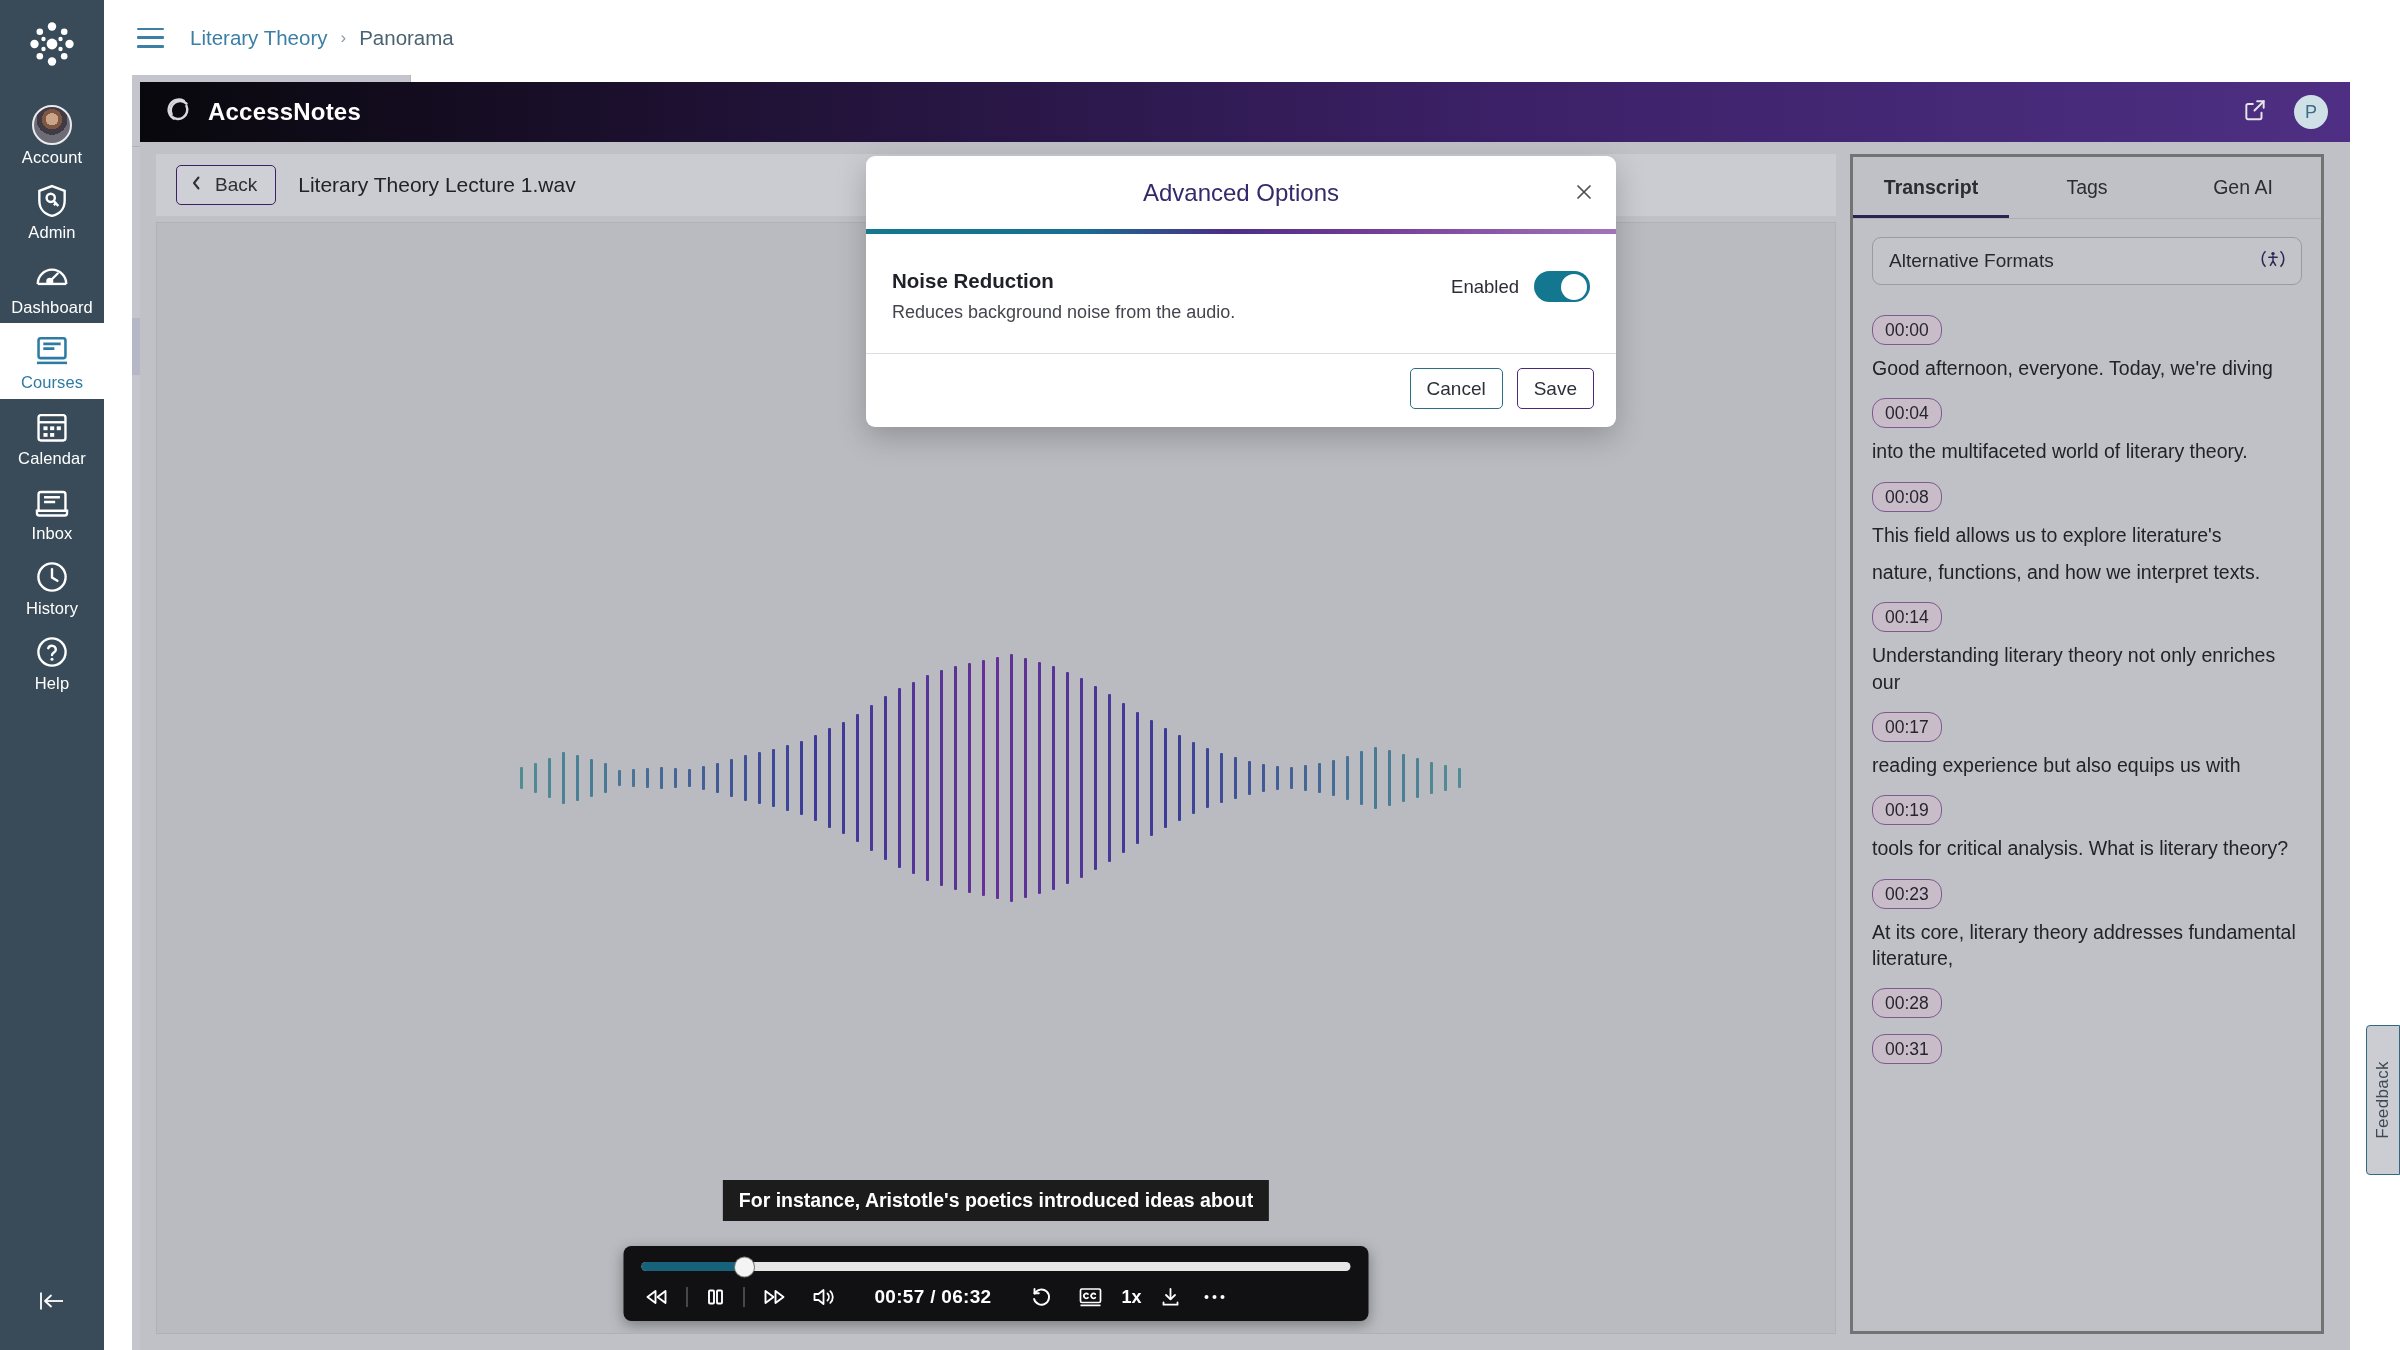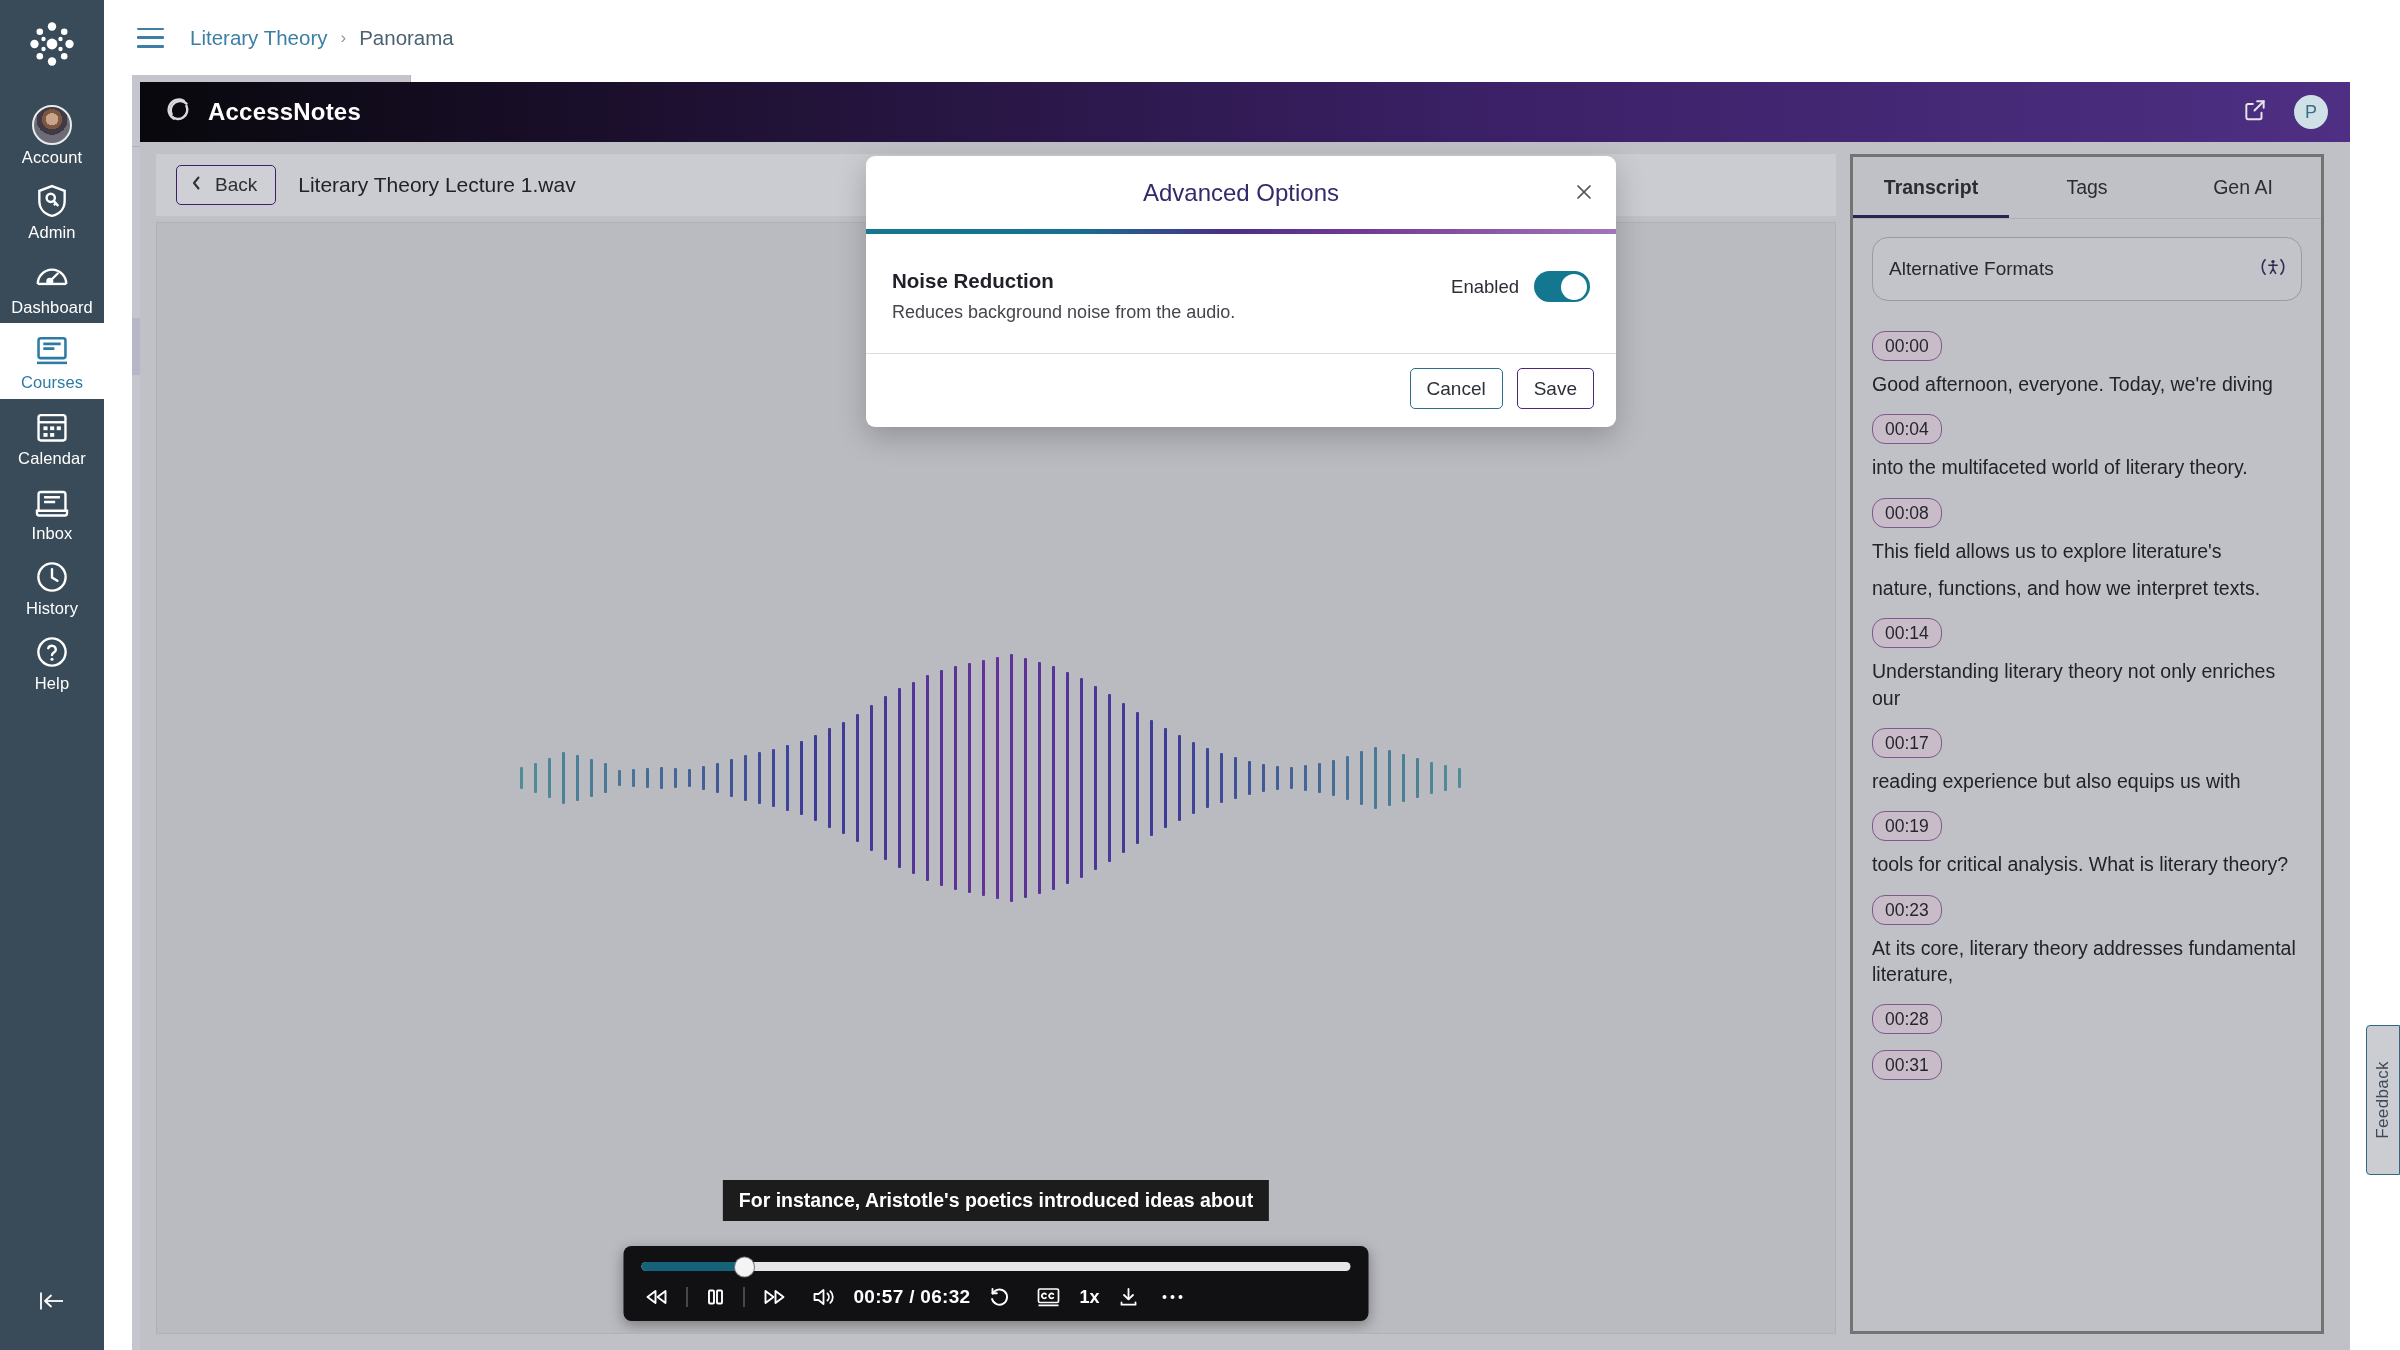--- a/index.html
+++ b/index.html
@@ -137,36 +137,36 @@
   #seek-fill { position: absolute; left: 0; top: 0; bottom: 0; border-radius: 5px; background: #15627a; }
   #seek-knob {
     position: absolute; top: 50%; width: 19px; height: 19px; border-radius: 50%;
     background: #f4f4f4; transform: translate(-50%, -50%); box-shadow: 0 0 0 1px #777;
   }
   #player-controls {
     display: flex; align-items: center; gap: 17px; color: #ffffff; padding: 0 4px 2px;
   }
   #player-controls .ctl { cursor: pointer; display: flex; align-items: center; }
   #player-controls .divider { width: 1px; height: 20px; background: #7c7c84; }
-  #player-time { font-size: 19px; font-weight: bold; letter-spacing: .3px; margin: 0 0; }
+  #player-time { font-size: 19px; font-weight: bold; letter-spacing: .3px; margin: 0 21px; }
   #player-speed { font-size: 18px; font-weight: bold; cursor: pointer; }
 
   
   #side-col {
     flex: 0 0 474px; background: #c0c1c6; display: flex; flex-direction: column;
     border: 3px solid #737373; min-height: 0;
   }
   #side-tabs { display: flex; border-bottom: 1px solid #aeafb5; }
   .side-tab {
     flex: 1; text-align: center; padding: 19px 0 16px; font-size: 19.5px;
     color: #2c2d34; cursor: pointer; border-bottom: 3px solid transparent;
   }
   .side-tab.active { font-weight: bold; border-bottom-color: #2a2352; }
   #alt-formats {
-    margin: 18px 19px 10px 19px; height: 64px; border: 1px solid #9a9ba2; border-radius: 16px;
+    margin: 18px 19px 10px 19px; height: 48px; border: 1px solid #9a9ba2; border-radius: 9px;
     display: flex; align-items: center; justify-content: space-between;
     padding: 0 15px 0 16px; font-size: 19px; color: #27282f; background: #c3c4c9; cursor: pointer;
   }
   #transcript-list {
     flex: 1 1 auto; overflow: hidden; padding: 8px 19px 0 19px; min-height: 0;
   }
   .ts-chip {
     display: inline-block; border: 1.5px solid #7c5a8e; border-radius: 13px;
     background: #c9bcc9; color: #25262d; font-size: 17.5px; padding: 4px 12px 3px;
     margin: 12px 0 4px; cursor: pointer;

